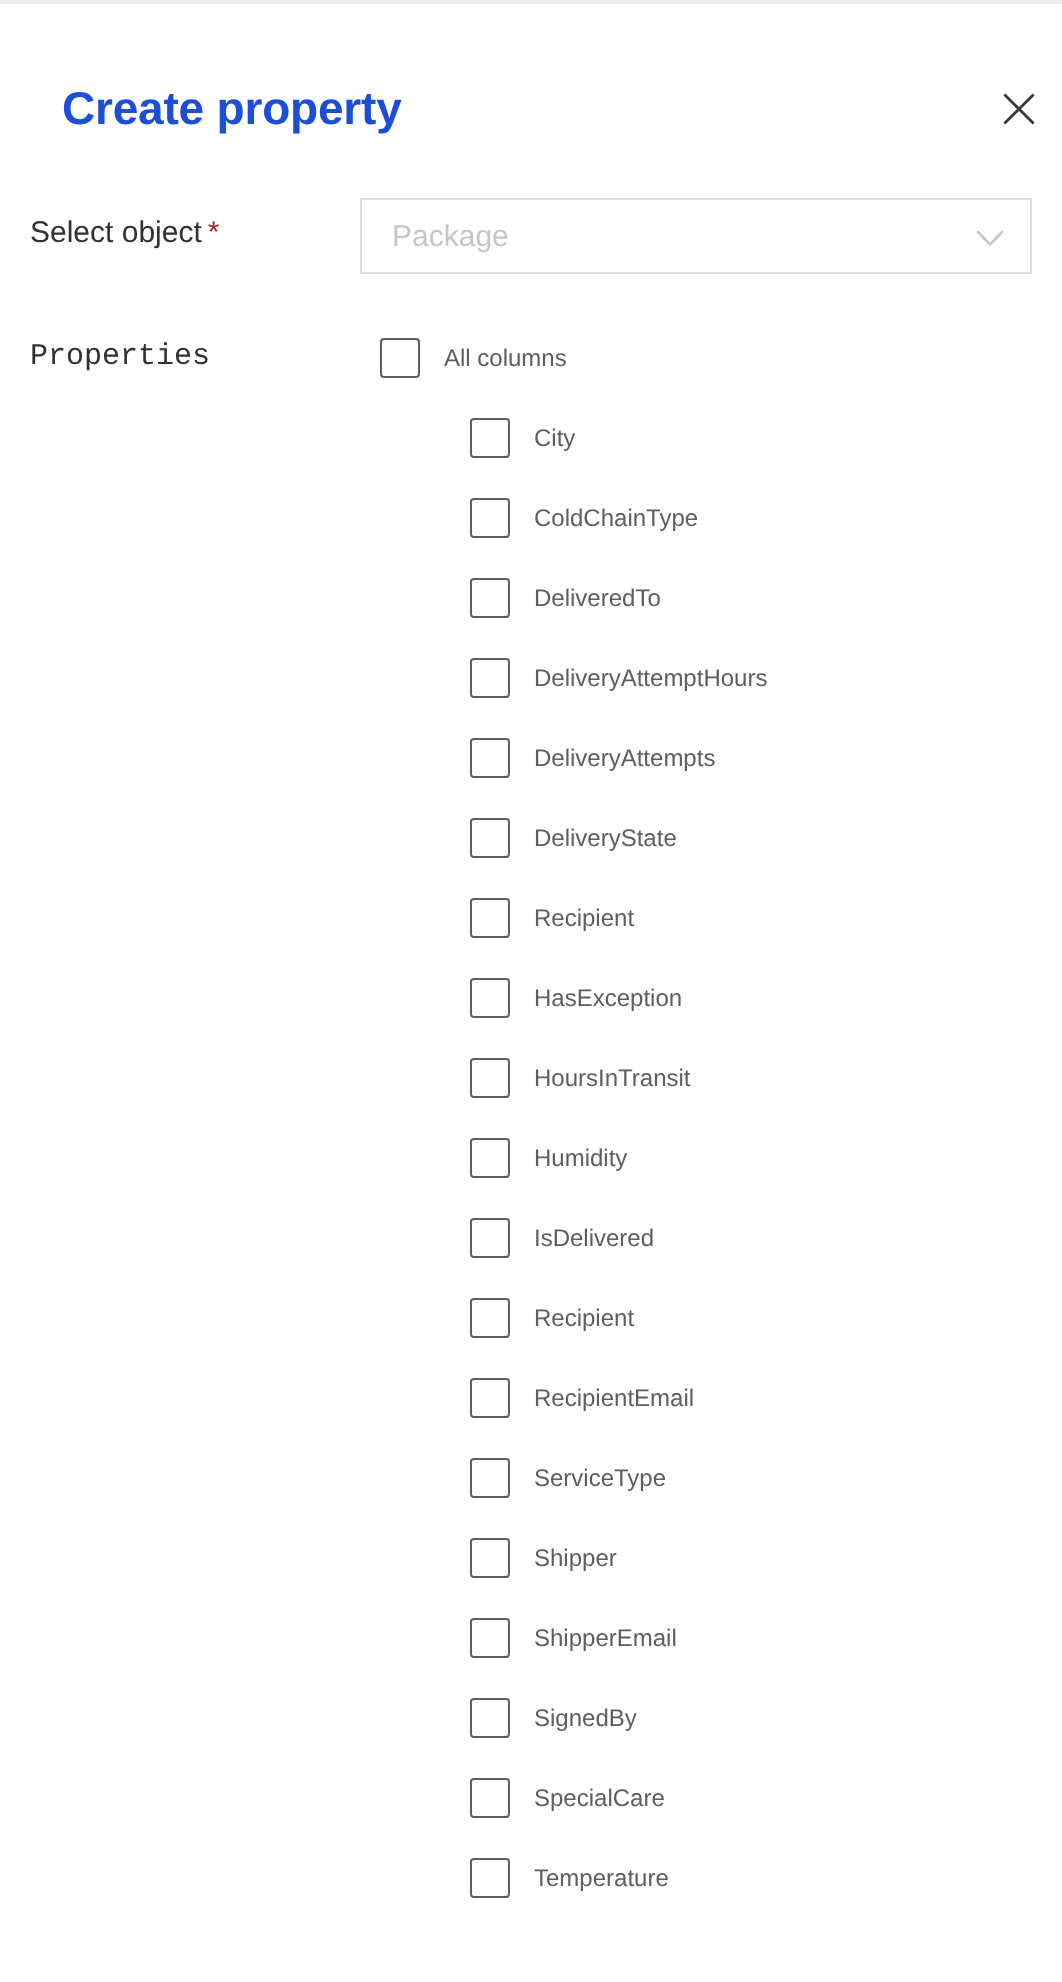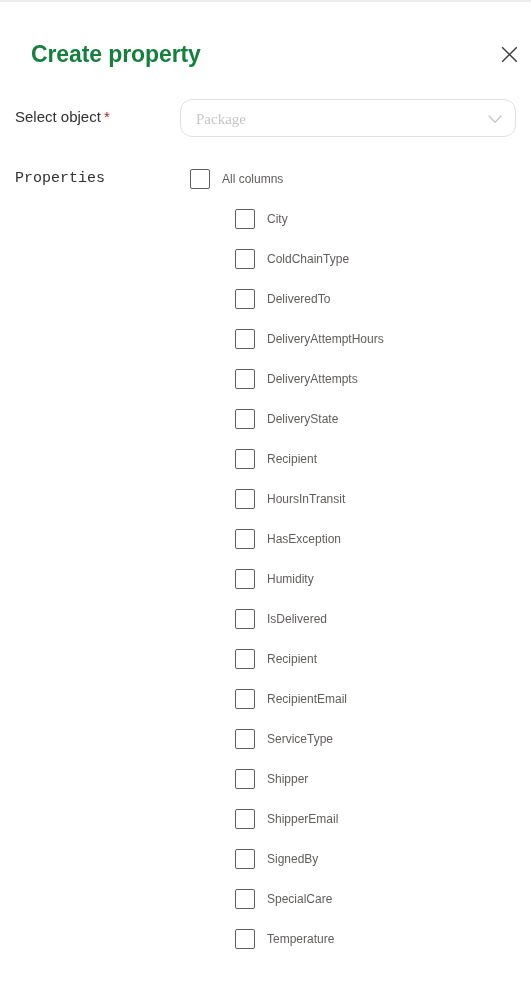--- a/index.html
+++ b/index.html
@@ -34,21 +34,21 @@
     width: 531px;
     height: 95px;
   }
   .panel-title {
     position: absolute;
     left: 31px;
     top: 36px;
     font-size: 23px;
     font-weight: 700;
     letter-spacing: -0.1px;
-    color: #15803d;
+    color: #1d4ed8;
     line-height: 32px;
     white-space: nowrap;
   }
   .close-button {
     position: absolute;
     left: 493px;
     top: 36px;
     width: 32px;
     height: 32px;
     display: flex;
@@ -84,25 +84,24 @@
     padding-left: 3px;
     line-height: 20px;
   }
   .dropdown {
     position: absolute;
     left: 180px;
     top: 0px;
     width: 336px;
     height: 38px;
     border: 1px solid #e1dfdd;
-    border-radius: 12px;
+    border-radius: 0;
     background: #ffffff;
     box-sizing: border-box;
     cursor: pointer;
-    font-family: Liberation Serif, serif;
   }
   .dropdown-placeholder {
     position: absolute;
     left: 15px;
     top: 9px;
     font-size: 15px;
     color: #c8c6c4;
     line-height: 20px;
     white-space: nowrap;
   }
@@ -233,25 +232,25 @@
         <li class="checkbox-row level-1">
           <span class="checkbox-box"></span>
           <span class="checkbox-text">DeliveryState</span>
         </li>
         <li class="checkbox-row level-1">
           <span class="checkbox-box"></span>
           <span class="checkbox-text">Recipient</span>
         </li>
         <li class="checkbox-row level-1">
           <span class="checkbox-box"></span>
+          <span class="checkbox-text">HasException</span>
+        </li>
+        <li class="checkbox-row level-1">
+          <span class="checkbox-box"></span>
           <span class="checkbox-text">HoursInTransit</span>
-        </li>
-        <li class="checkbox-row level-1">
-          <span class="checkbox-box"></span>
-          <span class="checkbox-text">HasException</span>
         </li>
         <li class="checkbox-row level-1">
           <span class="checkbox-box"></span>
           <span class="checkbox-text">Humidity</span>
         </li>
         <li class="checkbox-row level-1">
           <span class="checkbox-box"></span>
           <span class="checkbox-text">IsDelivered</span>
         </li>
         <li class="checkbox-row level-1">

